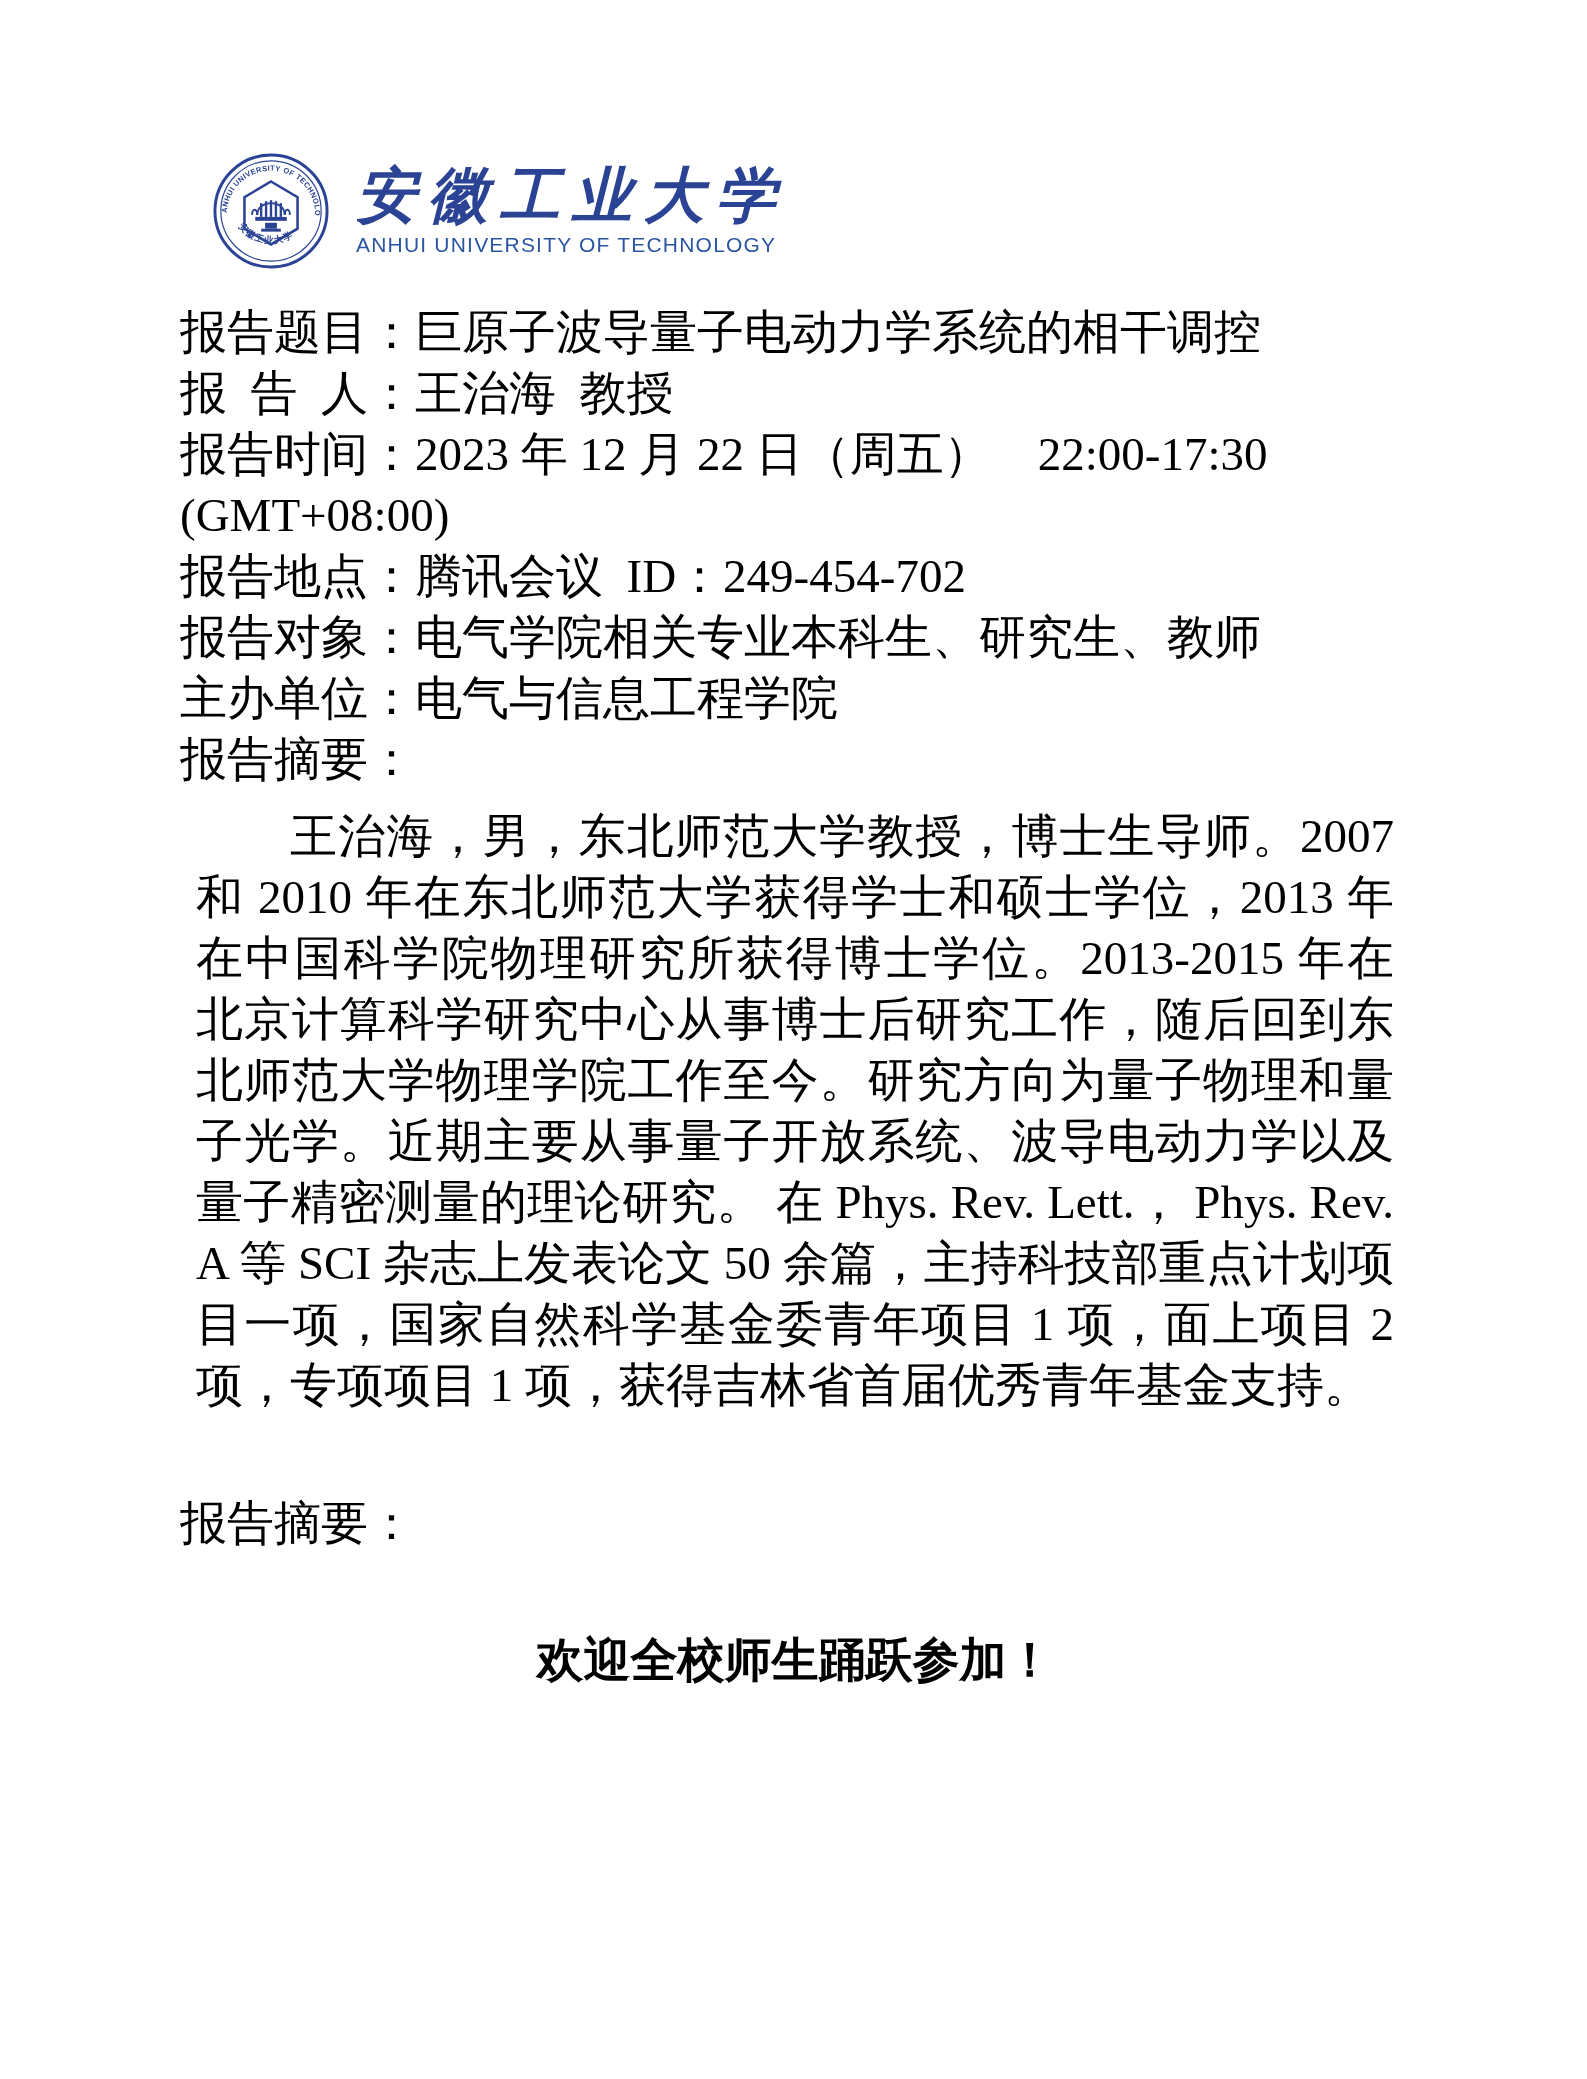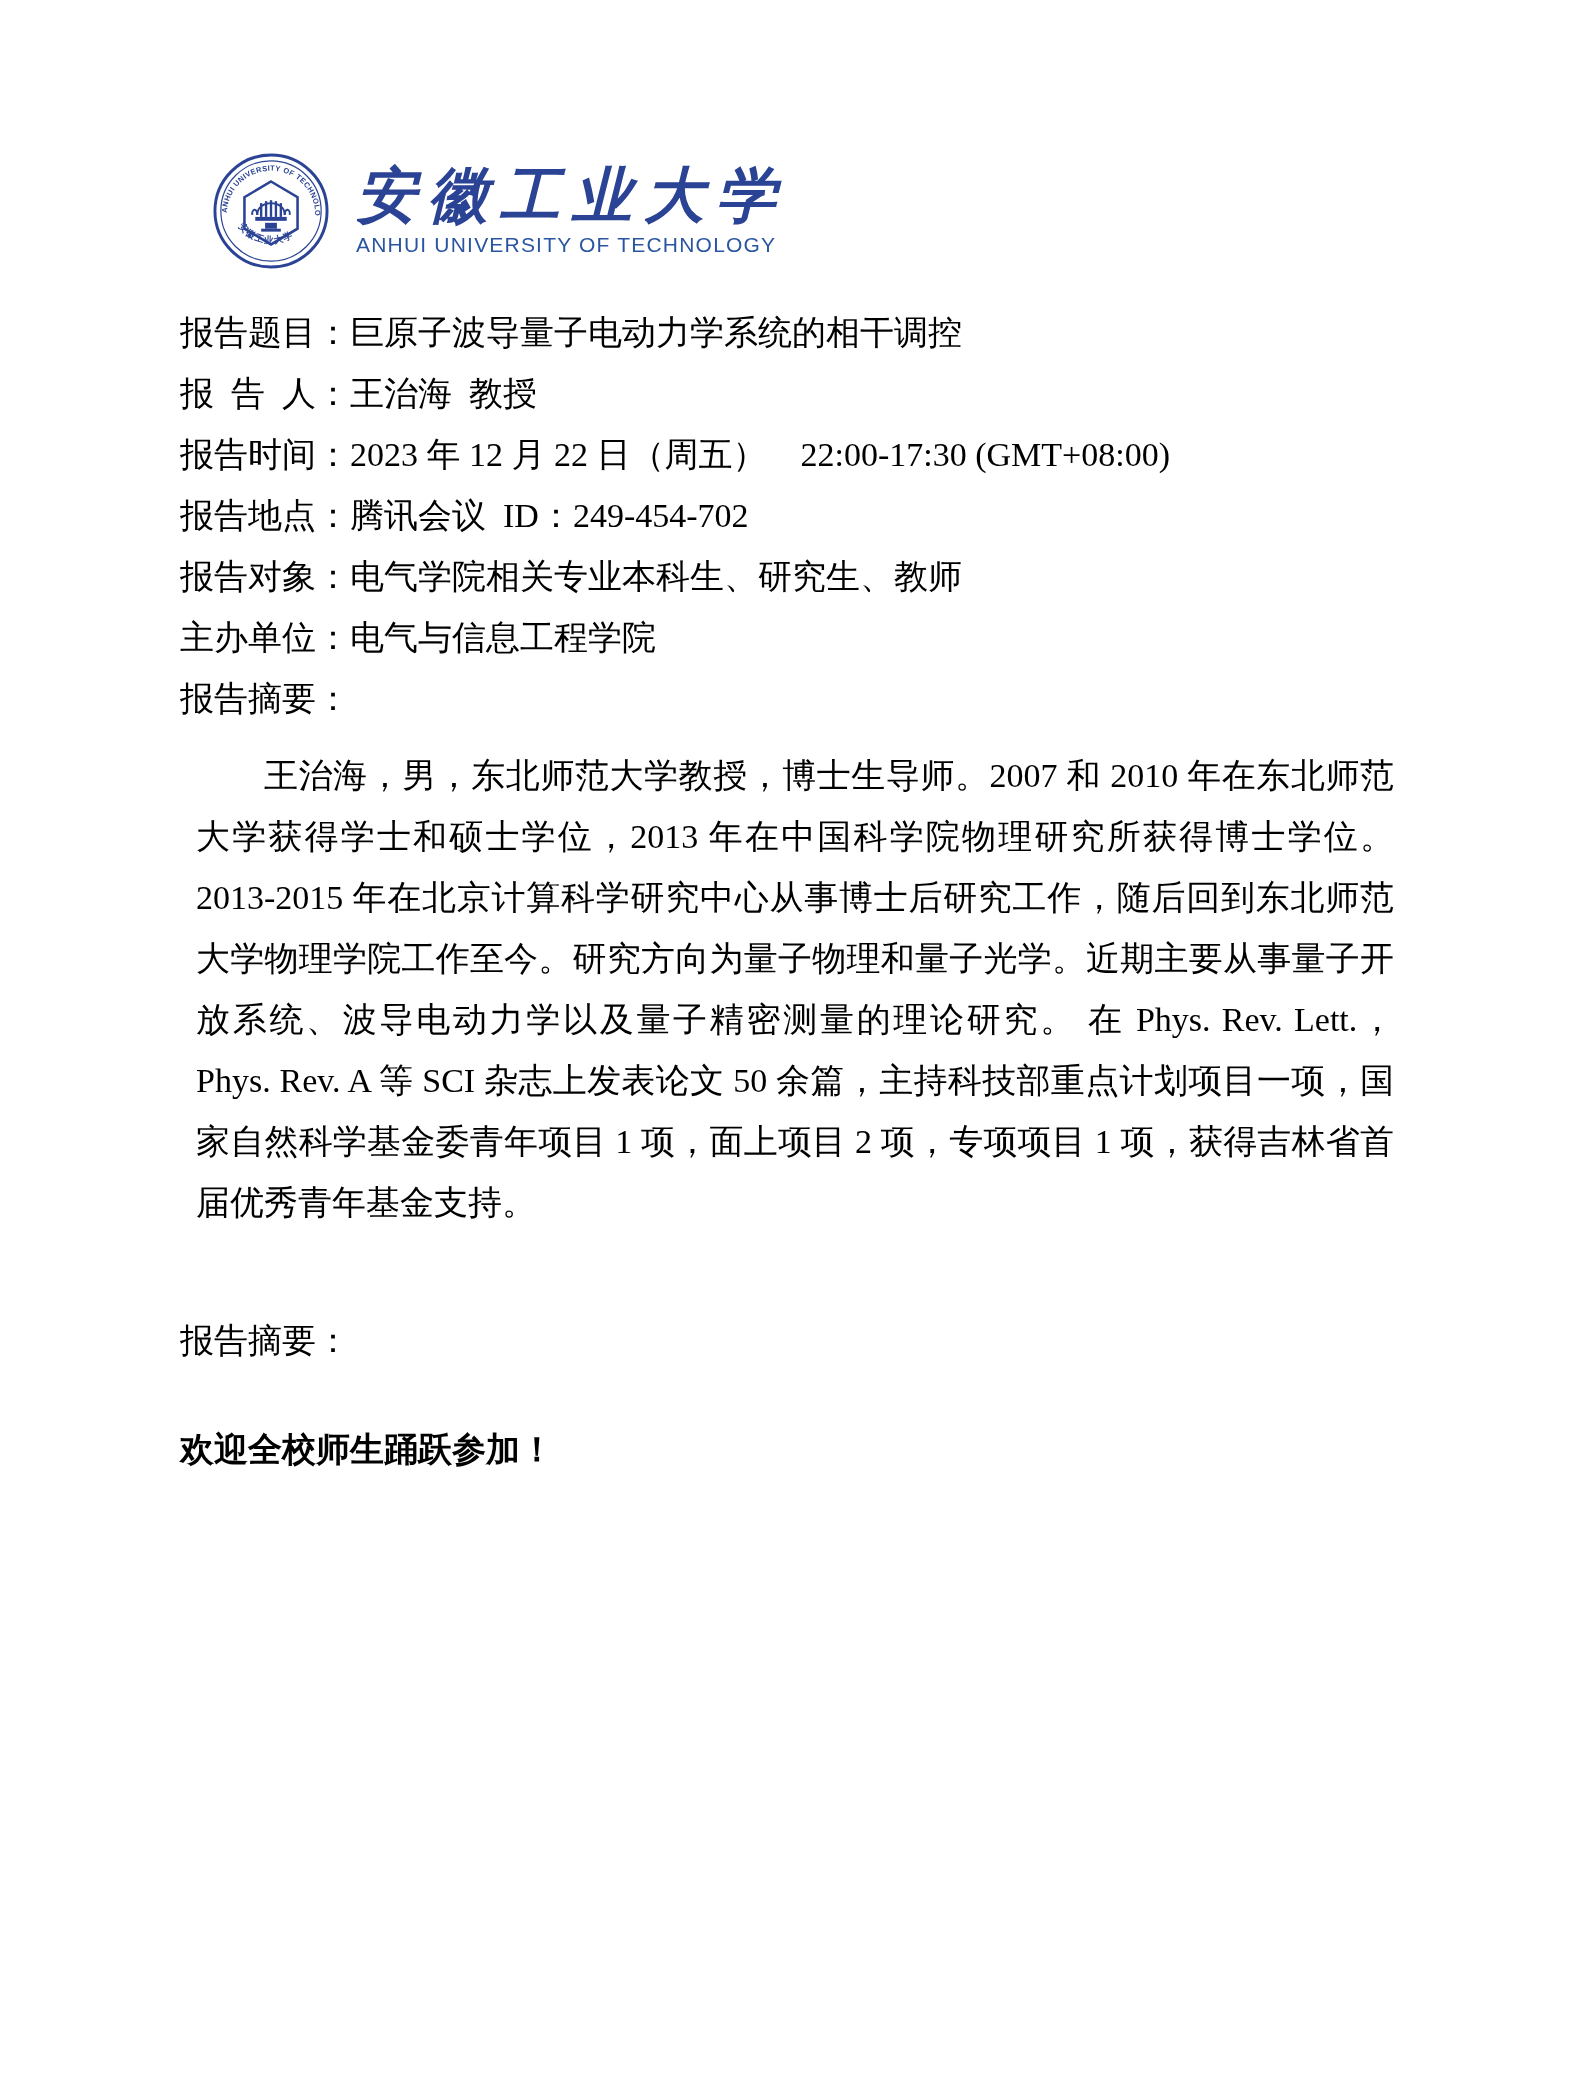--- a/index.html
+++ b/index.html
@@ -17,31 +17,31 @@
     font-size:60px;line-height:64px;font-weight:bold;font-style:italic;
     letter-spacing:12px;color:#2b4394;white-space:nowrap;
     font-family:"Liberation Serif","DejaVu Serif",serif;
   }
   .logo-en{
     font-size:21px;line-height:26px;letter-spacing:1.2px;color:#2a55a0;
     font-family:"Liberation Sans","DejaVu Sans",sans-serif;white-space:nowrap;
     margin-top:4px;
   }
   
-  .doc{font-size:34px;line-height:61px;}
+  .doc{font-size:47px;line-height:61px;}
   .info-row{white-space:nowrap;}
   .row-label,.row-value{white-space:pre-wrap;}
   .para{
     text-align:justify;text-justify:inter-ideograph;
     text-indent:2em;margin:16px;
   }
   .section-heading{white-space:nowrap;}
   .spacer-line{height:61px;}
   .footer-note{
-    font-weight:bold;margin-top:48px;
+    text-align:center;font-weight:bold;margin-top:76px;
   }
 </style>
 </head>
 <body>
 
 <div class="logo-row">
   <svg class="seal" viewBox="0 0 120 120">
     <defs>
       <path id="arcTop" d="M 15,64 A 45,45 0 1 1 105,64" fill="none"></path>
       <path id="arcBottom" d="M 26,74 A 40,40 0 0 0 94,74" fill="none"></path>

